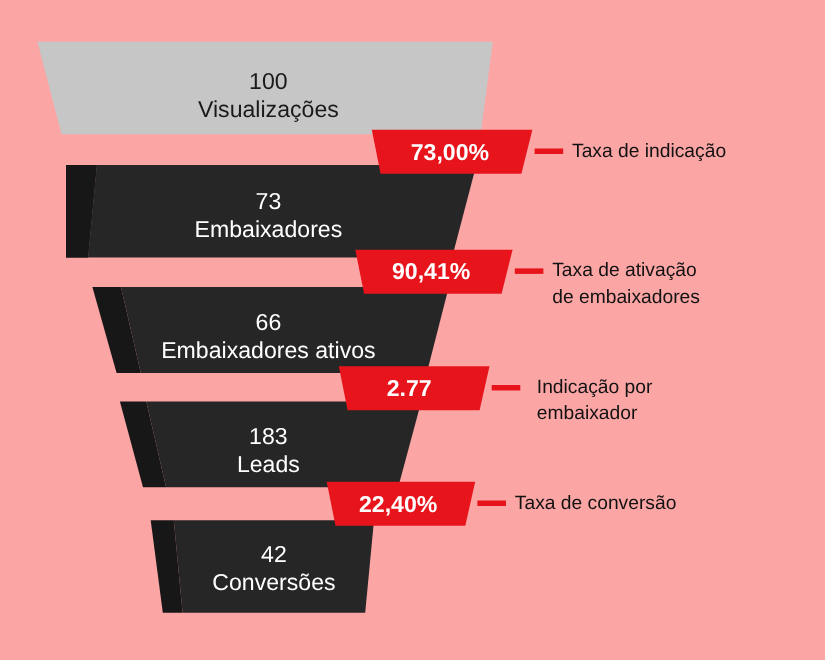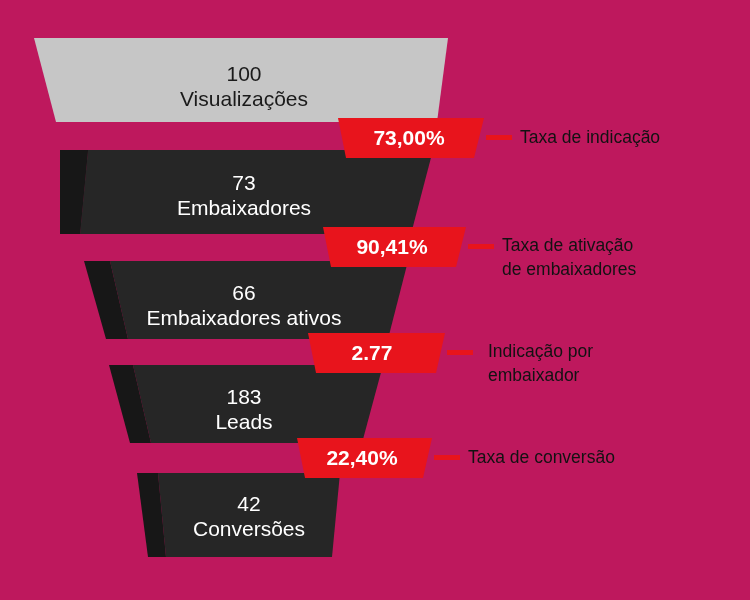--- a/index.html
+++ b/index.html
@@ -10,21 +10,21 @@
   body {
     width: 750px;
     height: 600px;
     overflow: hidden;
     font-family: "Liberation Sans", sans-serif;
   }
   #funnel-root {
     position: relative;
     width: 750px;
     height: 600px;
-    background: #be185d;
+    background: #fca5a5;
   }
   svg.funnel-svg {
     position: absolute;
     left: 0;
     top: 0;
     width: 750px;
     height: 600px;
     display: block;
   }
   .seg-value {

